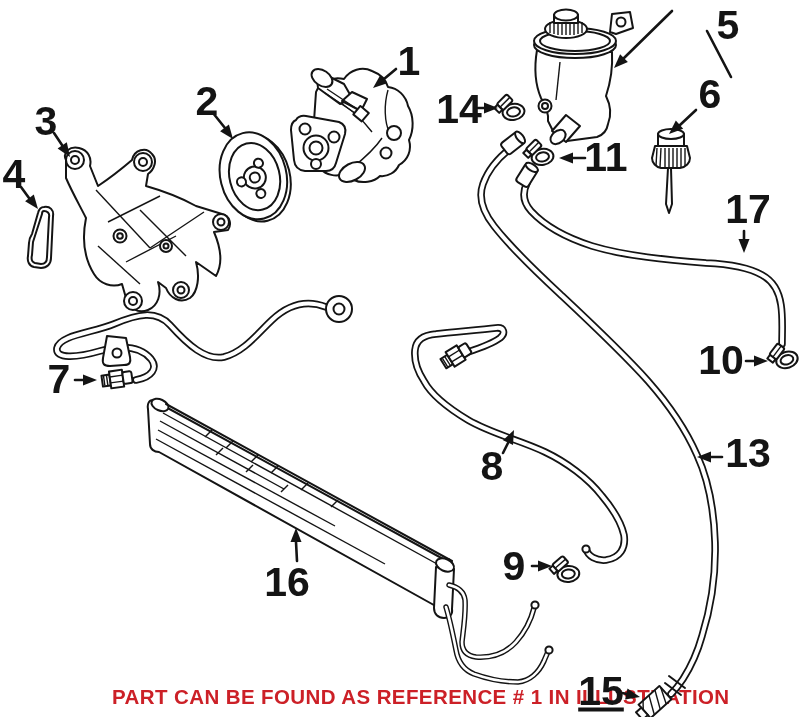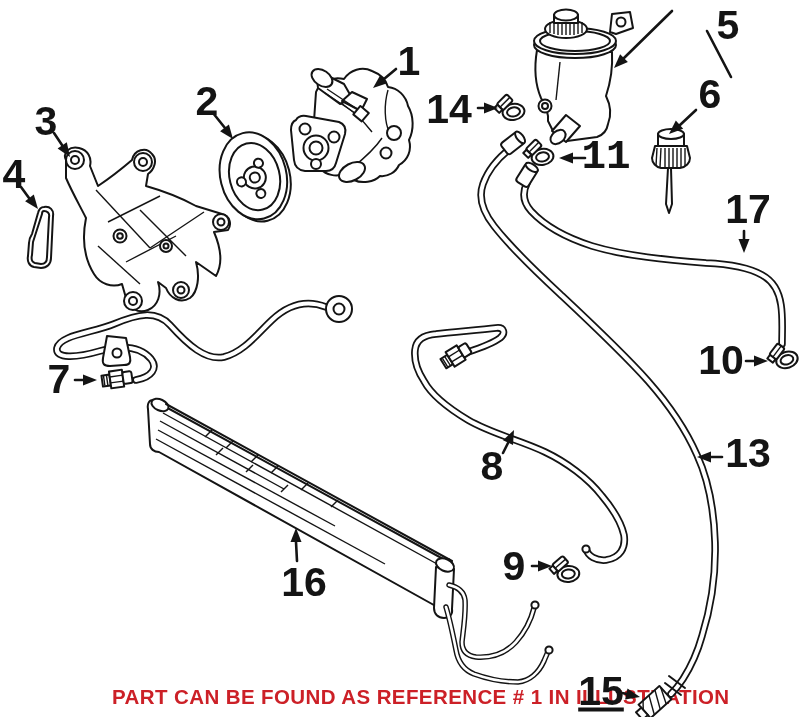--- a/index.html
+++ b/index.html
@@ -9,23 +9,23 @@
         font-size:20.5px;font-weight:bold;letter-spacing:.4px;color:#cc2027;white-space:nowrap;}
   svg.art{position:absolute;left:0;top:0;}
   .callout{position:absolute;transform:translate(-50%,-50%);
            font-size:41px;font-weight:bold;color:#141414;line-height:1;white-space:nowrap;}
   
   #co1{left:409px;top:61px;}   #co2{left:207px;top:101px;}
   #co3{left:46px;top:121px;}   #co4{left:14px;top:174px;}
   #co5{left:728px;top:25px;}   #co6{left:710px;top:94px;}
   #co7{left:59px;top:379px;}   #co8{left:492px;top:466px;}
   #co9{left:514px;top:566px;}  #co10{left:748px;top:209px;}
-  #co11{left:606px;top:157px;font-family:Liberation Mono, monospace;} #co12{left:721px;top:360px;}
-  #co13{left:748px;top:453px;} #co14{left:449px;top:109px;text-align:center;}
-  #co15{left:601px;top:691px;text-decoration:underline;} #co16{left:304px;top:582px;}
+  #co11{left:606px;top:157px;} #co12{left:721px;top:360px;}
+  #co13{left:748px;top:453px;} #co14{left:459px;top:109px;text-align:center;}
+  #co15{left:601px;top:691px;text-decoration:underline;} #co16{left:287px;top:582px;}
   
   .ln{fill:none;stroke:#141414;stroke-width:2;stroke-linecap:round;stroke-linejoin:round;}
   .fw{fill:#ffffff;stroke:#141414;stroke-width:2;stroke-linejoin:round;}
   .to{fill:none;stroke:#141414;stroke-width:7.5;stroke-linecap:round;stroke-linejoin:round;}
   .ti{fill:none;stroke:#ffffff;stroke-width:4;stroke-linecap:round;stroke-linejoin:round;}
   .po{fill:none;stroke:#141414;stroke-width:5.5;stroke-linecap:round;stroke-linejoin:round;}
   .pi{fill:none;stroke:#ffffff;stroke-width:2.6;stroke-linecap:round;stroke-linejoin:round;}
   .ah{fill:#141414;stroke:none;}
   .al{fill:none;stroke:#141414;stroke-width:2.6;stroke-linecap:round;}
   .thin{fill:none;stroke:#141414;stroke-width:1.4;}

